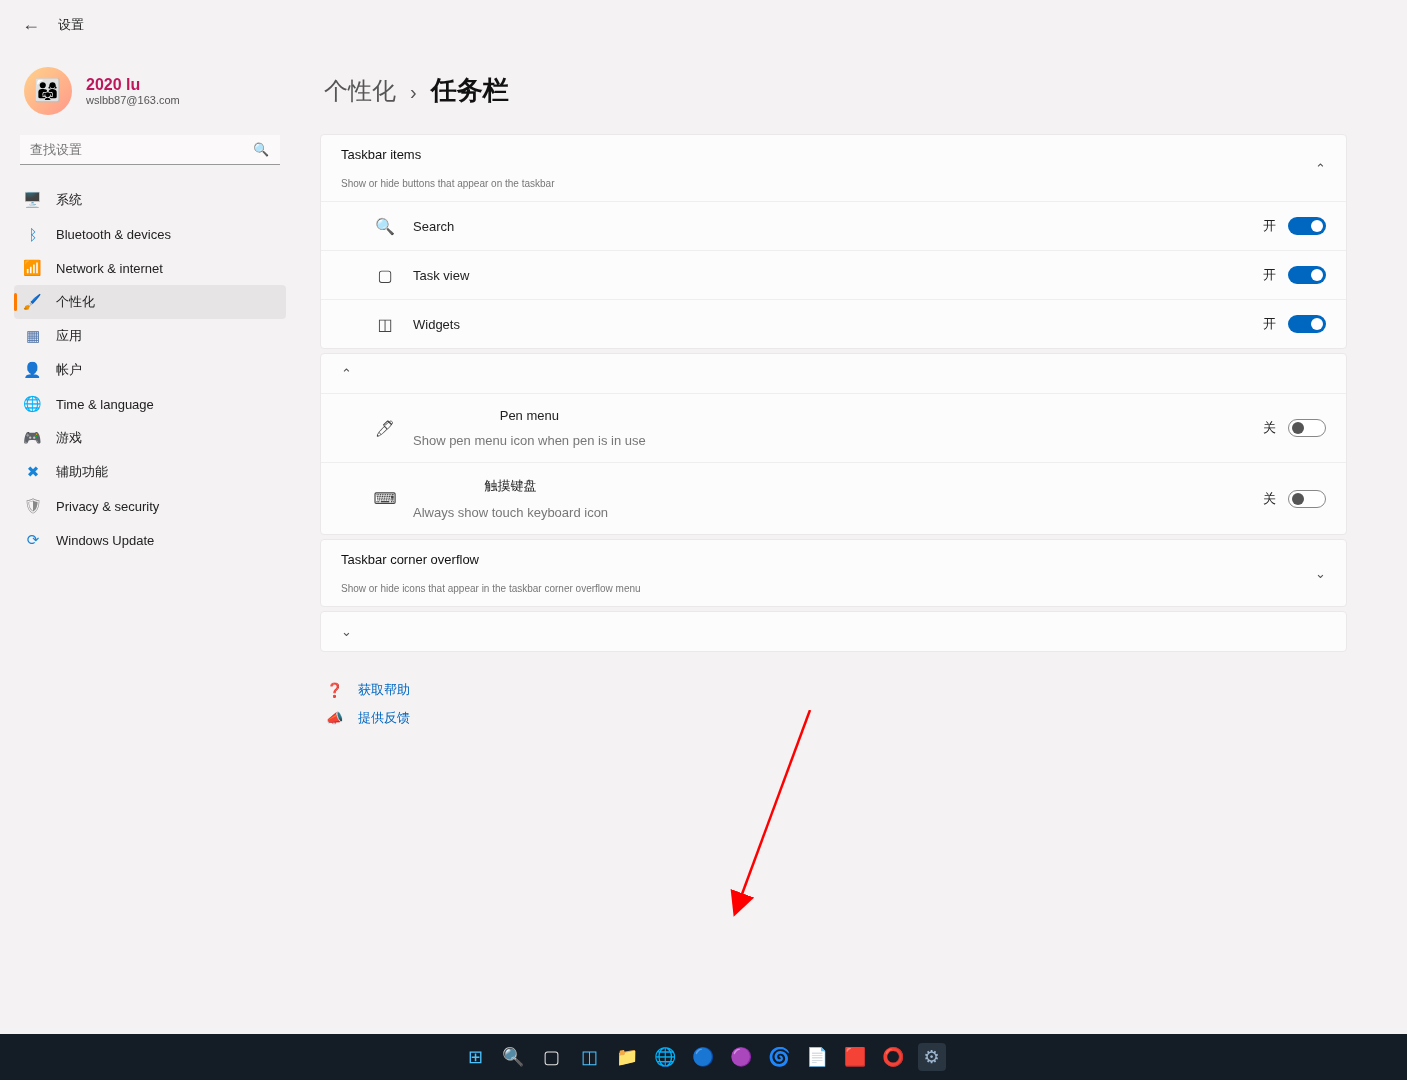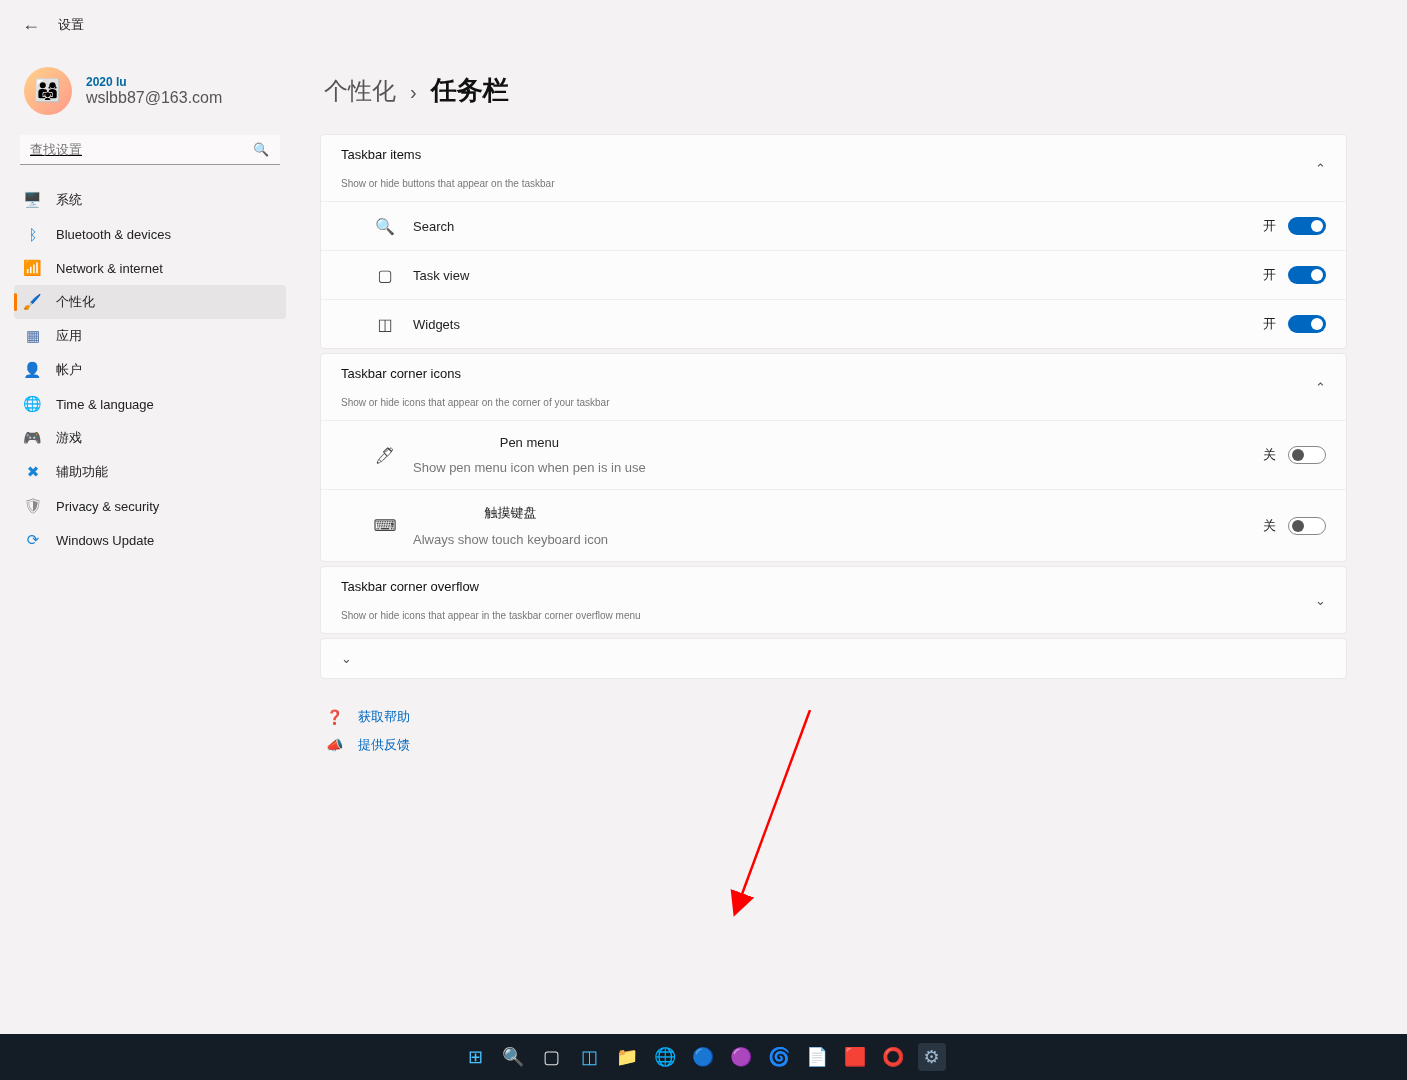--- a/index.html
+++ b/index.html
@@ -11,26 +11,26 @@
 .header-title { font-size: 13px; color: #222; }
 
 
 .layout { display: flex; height: calc(100% - 50px); }
 .sidebar { width: 300px; padding: 10px 14px; }
 .main { flex: 1; padding: 20px 60px 20px 20px; overflow: auto; }
 
 
 .profile { display: flex; align-items: center; gap: 14px; padding: 8px 6px 20px 10px; }
 .avatar { width: 48px; height: 48px; border-radius: 50%; background: linear-gradient(135deg,#ffd28a,#ff9a8a); display: flex; align-items: center; justify-content: center; font-size: 22px; }
-.profile-name { font-size: 12px; font-weight: 600; color: #0369a1; }
-.profile-email { font-size: 16px; color: #555; }
+.profile-name { font-size: 16px; font-weight: 600; color: #be185d; }
+.profile-email { font-size: 11px; color: #555; }
 
 
 .search-wrap { position: relative; margin: 0 6px 18px 6px; }
-.search-input { width: 100%; padding: 7px 30px 7px 10px; border: none; border-bottom: 1px solid #999; background: #fbf9fa; font-size: 13px; outline: none; text-decoration: underline; }
+.search-input { width: 100%; padding: 7px 30px 7px 10px; border: none; border-bottom: 1px solid #999; background: #fbf9fa; font-size: 13px; outline: none; }
 .search-icon { position: absolute; right: 10px; top: 7px; color: #555; font-size: 13px; }
 
 
 .nav { display: flex; flex-direction: column; }
 .nav-item { display: flex; align-items: center; gap: 14px; padding: 8px 10px; border-radius: 4px; font-size: 13px; color: #222; cursor: pointer; }
 .nav-item.active { background: #e6e4e5; position: relative; }
 .nav-item.active::before { content: ""; position: absolute; left: 0; top: 8px; bottom: 8px; width: 3px; background: #ff7b00; border-radius: 2px; }
 .nav-icon { width: 18px; height: 18px; display: inline-flex; align-items: center; justify-content: center; font-size: 15px; }
 
 
@@ -196,24 +196,20 @@
       <div class="row-right">
         <span>开</span>
         <span class="toggle on"></span>
       </div>
           </div>
         </div>
     </div>
 
     <div class="panel">
       <div class="panel-head">
-        <div>
-          <div class="panel-title">Taskbar corner icons</div>
-          <div class="panel-sub">Show or hide icons that appear on the corner of your taskbar</div>
-        </div>
         <span class="chevron">⌃</span>
       </div>
       <div id="rows-ci">
           <div class="row">
       <div class="row-left">
         <span class="row-icon">🖊</span>
         <div>
           <div class="row-label">Pen menu</div>
           <div class="row-sub">Show pen menu icon when pen is in use</div>
         </div>

